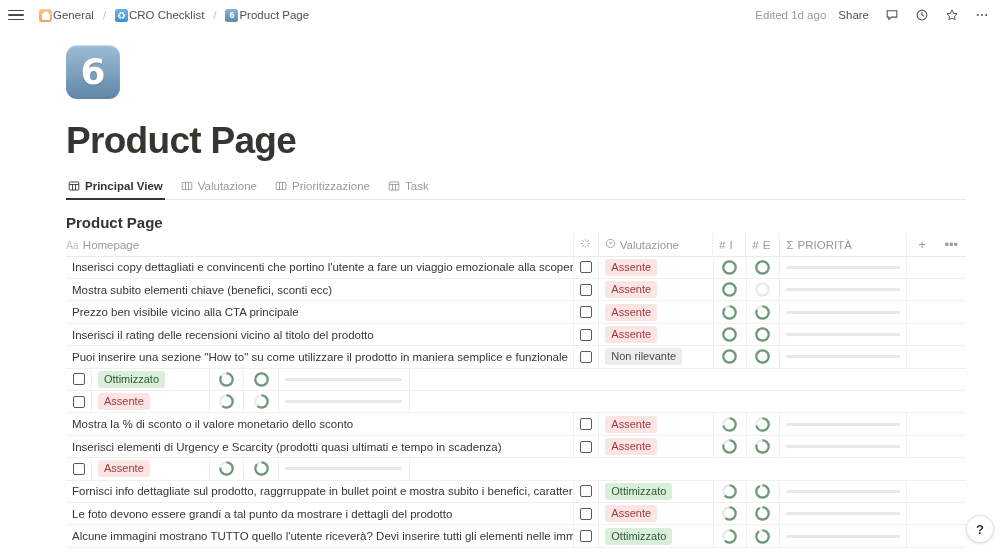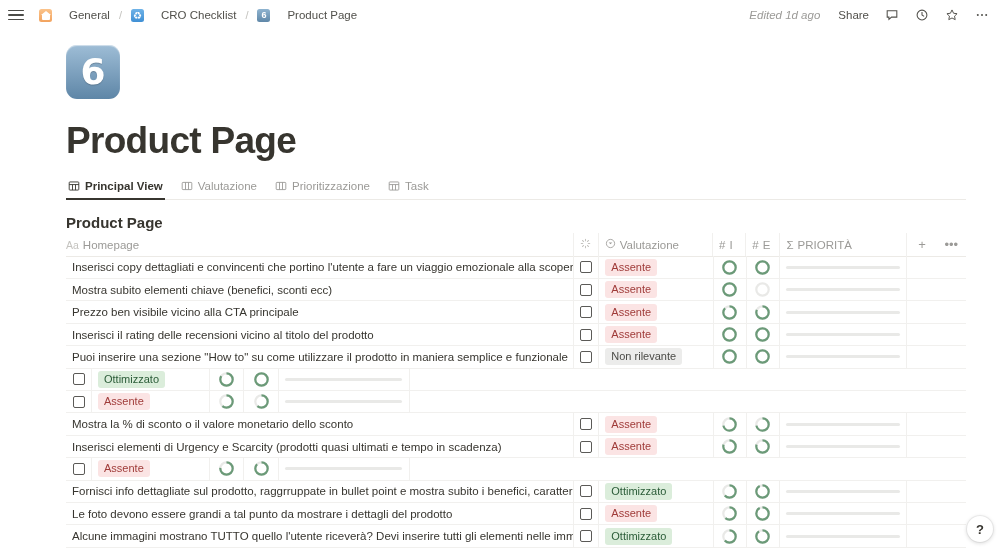--- a/index.html
+++ b/index.html
@@ -23,21 +23,21 @@
   }
   .hamburger {
     width: 16px; height: 16px;
     display: flex; flex-direction: column; justify-content: center; gap: 3px;
     margin-right: 12px;
     cursor: pointer;
   }
   .hamburger i { display: block; height: 1.3px; background: #4b4b47; border-radius: 1px; }
 
   .crumbs { display: flex; align-items: center; gap: 5px; }
-  .crumb { display: flex; align-items: center; gap: 17px; cursor: pointer; padding: 1px 3px; border-radius: 3px; }
+  .crumb { display: flex; align-items: center; gap: 1px; cursor: pointer; padding: 1px 3px; border-radius: 3px; }
   .crumb-label { color: #51504b; white-space: nowrap; }
   .sep { color: #c4c3bf; font-size: 11px; margin: 0 1px; }
 
   .ic-home {
     width: 13px; height: 13px; border-radius: 2.5px;
     background: linear-gradient(#fbc38b, #f2a35e);
     position: relative; flex: none;
   }
   .ic-home:before {
     content: ""; position: absolute; left: 2.5px; top: 5px;
@@ -60,21 +60,21 @@
     background: linear-gradient(#8fb4d0, #5f87a8);
     color: #fff; font-size: 9px; font-weight: bold;
     line-height: 13px; text-align: center; flex: none;
   }
 
   .topright {
     position: absolute; right: 10px; top: 0; height: 30px;
     display: flex; align-items: center; gap: 4px;
     font-size: 11.5px;
   }
-  .edited { color: #9b9a97; margin-right: 8px; white-space: nowrap; font-style: italic; }
+  .edited { color: #9b9a97; margin-right: 2px; white-space: nowrap; }
   .tb-btn {
     padding: 2px 6px; border-radius: 3px; color: #51504b; cursor: pointer;
     display: flex; align-items: center; justify-content: center;
     height: 21px;
     text-align: center;
   }
   .tb-btn svg { display: block; }
 
   
   .page { padding: 0 0 0 66px; }

